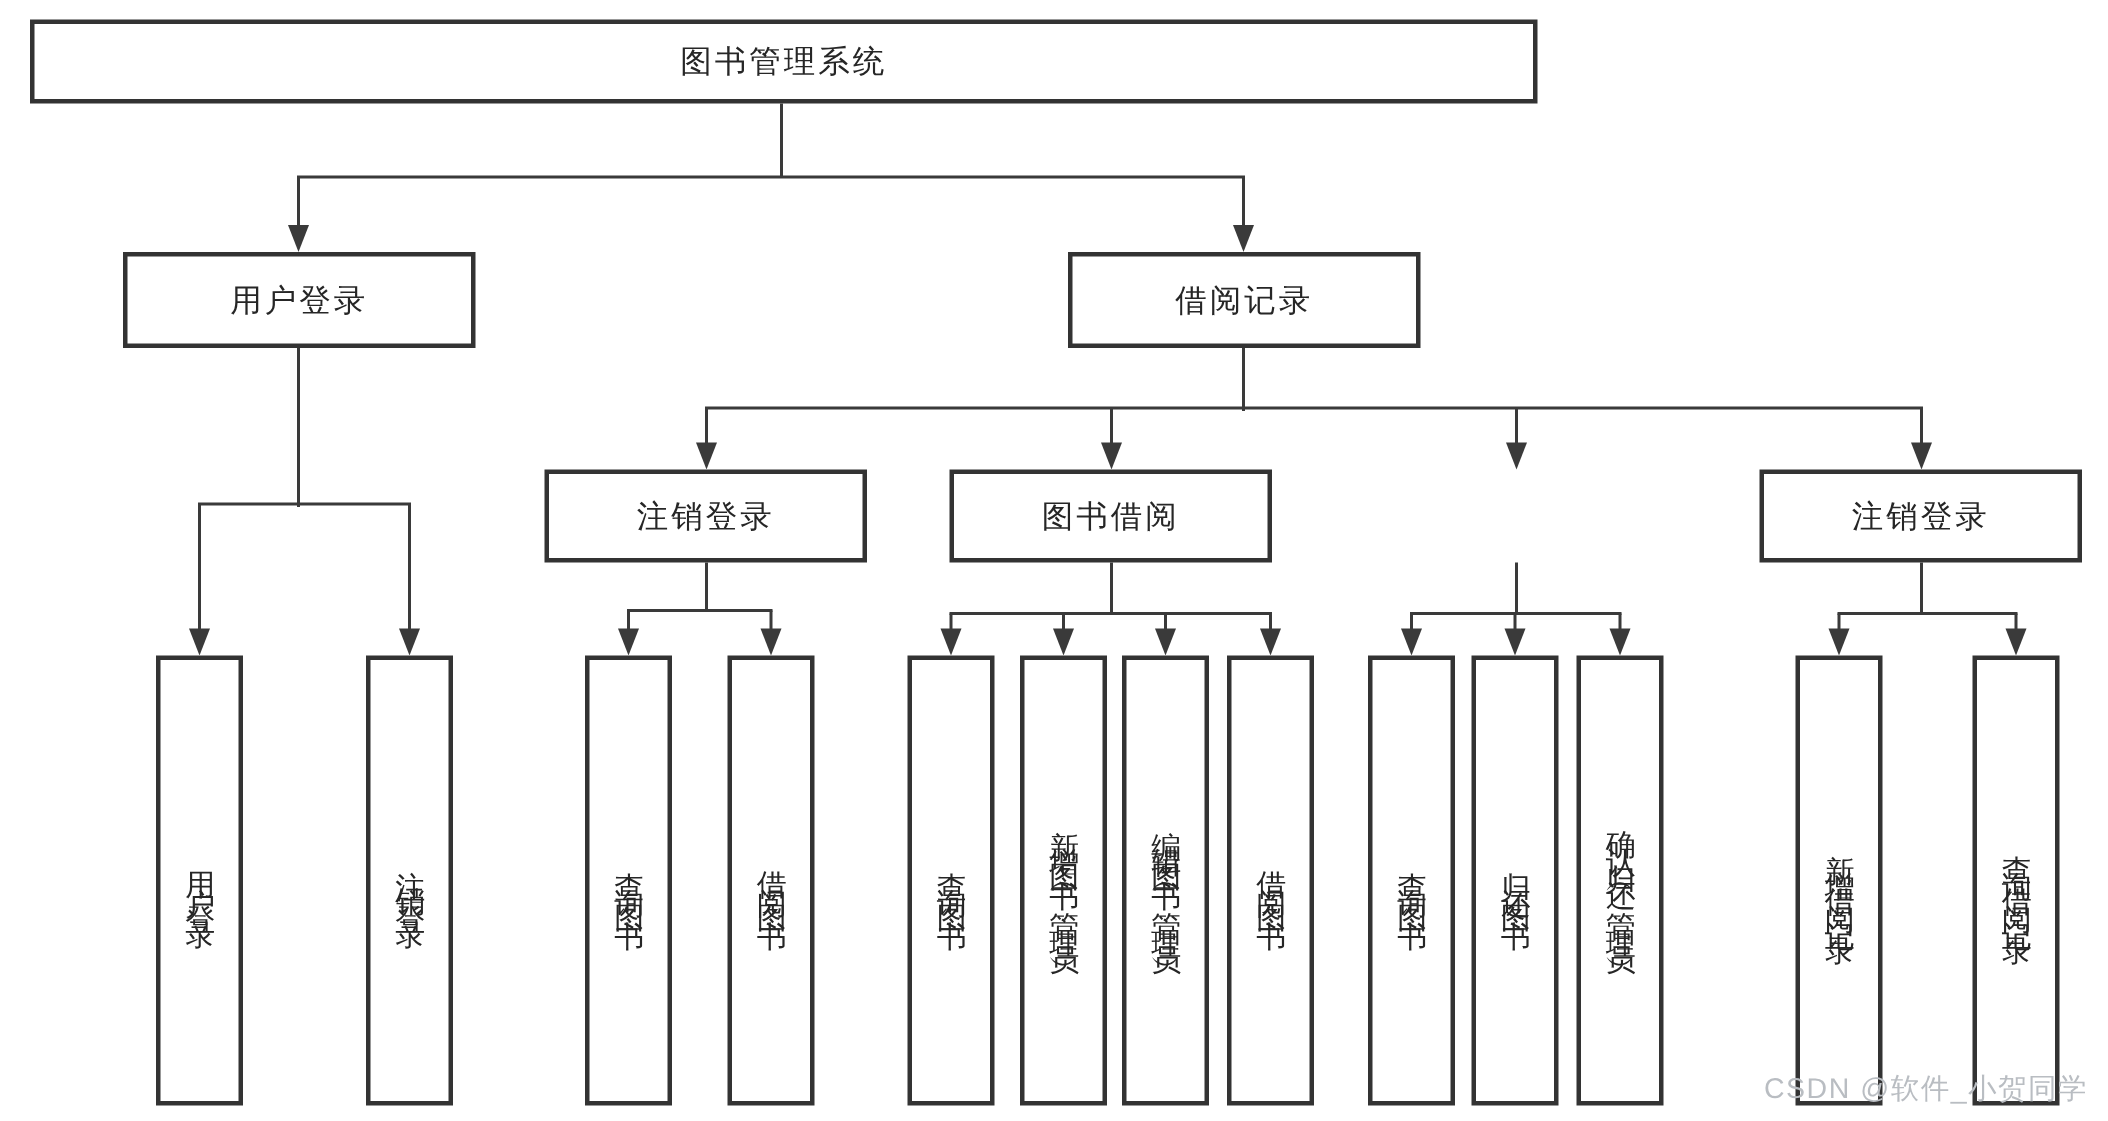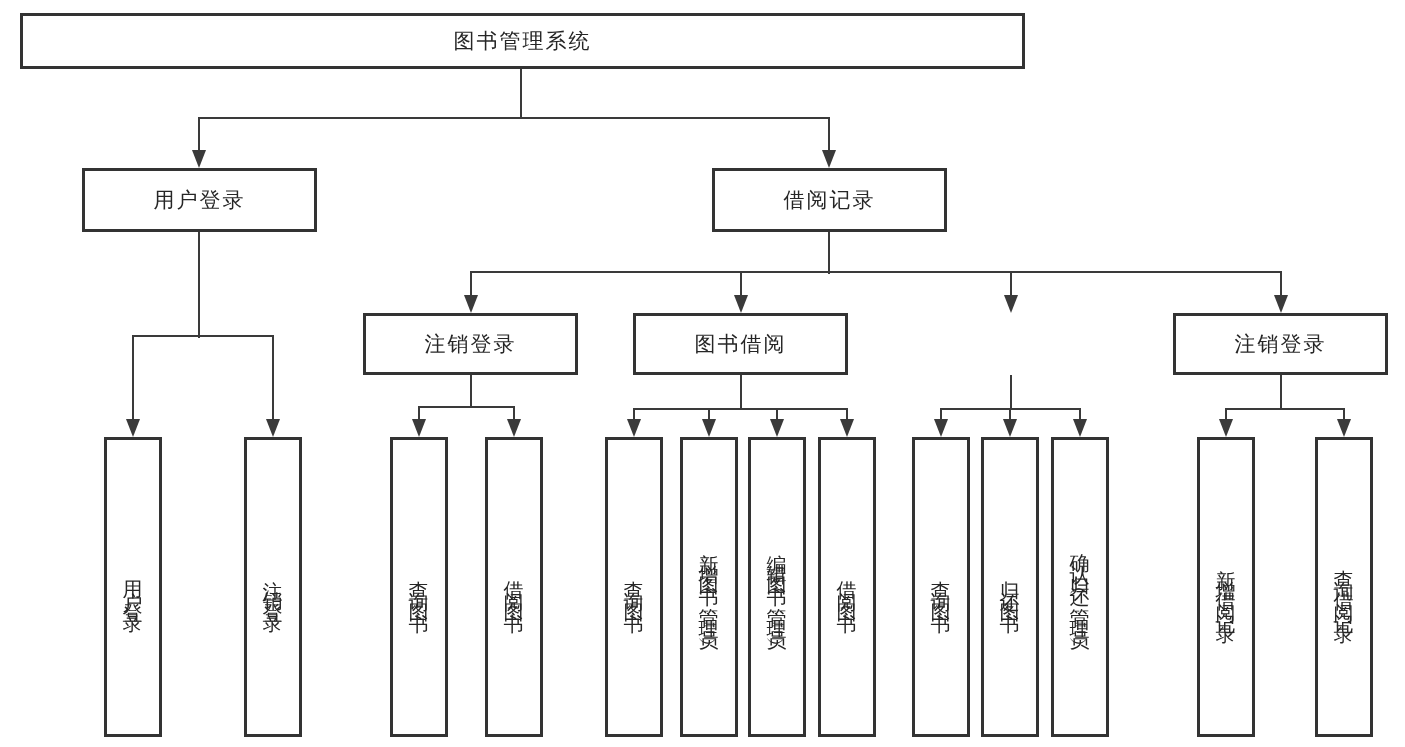--- a/index.html
+++ b/index.html
@@ -160,14 +160,15 @@
   <div class="leaf" style="left:1051px;">
     <span class="vtext">确认归还（管理员）</span>
   </div>
   <div class="leaf" style="left:1197px;">
     <span class="vtext">新增借阅记录</span>
   </div>
   <div class="leaf" style="left:1315px;">
     <span class="vtext">查询借阅记录</span>
   </div>
 
+  <div class="watermark">CSDN @软件_小贺同学</div>
 
 </div>
 
 </body></html>

